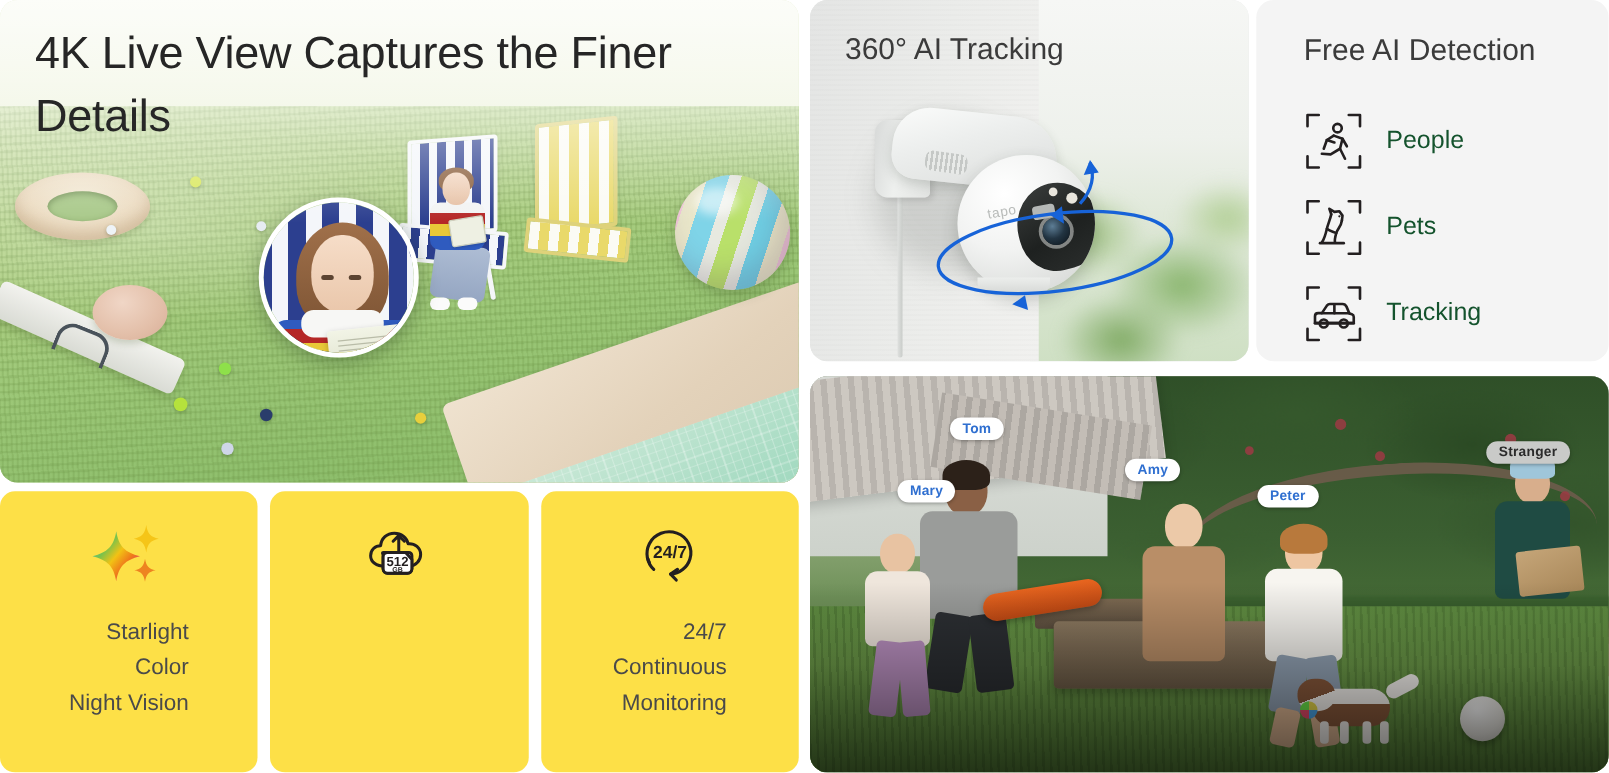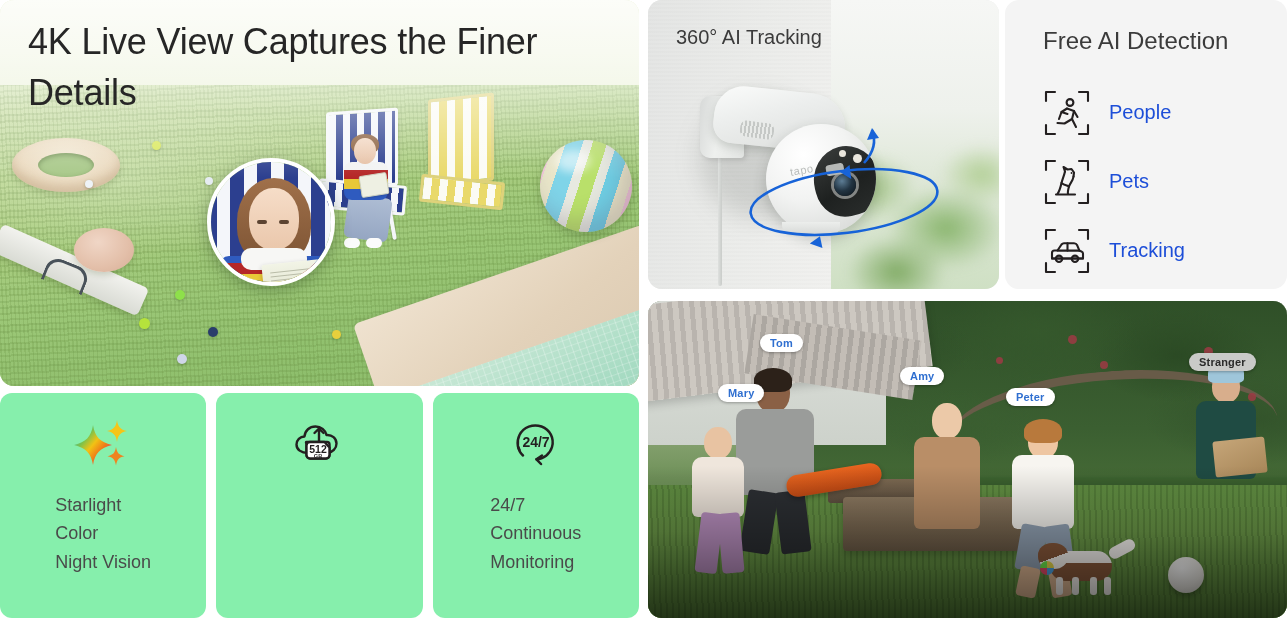--- a/index.html
+++ b/index.html
@@ -246,46 +246,46 @@
     position:absolute; left:24px; top:40px; font-size:11px; color:#b9bcba; letter-spacing:.5px;
     font-family:"Liberation Sans",sans-serif; transform: rotate(-10deg);
   }
   .dome-chip { position:absolute; left:60px; top:40px; width:18px; height:11px; border-radius:3px;
     background:#b5b8b6; transform: rotate(-10deg); }
   .dome-base {
     position:absolute; left:134px; top:222px; width:58px; height:14px; border-radius: 0 0 10px 10px;
     background: linear-gradient(180deg,#eceeec,#d4d6d4);
   }
   .trk-title {
-    position:absolute; left:28px; top:26px; font-size:20px; color:#3b3b3b; font-weight:400;
+    position:absolute; left:28px; top:26px; font-size:24px; color:#3b3b3b; font-weight:400;
   }
 
   
   .detection {
     position:absolute; left:1005px; top:0; width:282px; height:289px;
     border-radius: 14px; background:#f4f4f4;
   }
   .det-title { position:absolute; left:38px; top:27px; font-size:24px; color:#3b3b3b; }
   .det-list { position:absolute; left:38px; top:78px; width:220px; }
   .det-row { display:flex; align-items:center; height:69px; }
   .det-icon { width:48px; height:48px; margin-right:18px; flex:0 0 auto; }
-  .det-label { font-size:20px; color:#1d4ed8; }
+  .det-label { font-size:20px; color:#14532d; }
 
   
   .cards {
     position:absolute; left:0; top:393px; width:639px; height:225px;
     display:flex; gap:10px;
   }
   .card {
-    flex:1; background:#86efac; border-radius:12px;
+    flex:1; background:#fde047; border-radius:12px;
     display:flex; flex-direction:column; align-items:center; padding-top:24px;
   }
   .card-icon { width:62px; height:56px; margin-bottom:18px; }
   .card-label {
-    font-size:18px; line-height:1.58; color:#4a4a4a; text-align:left; padding:0 8px;
+    font-size:18px; line-height:1.58; color:#4a4a4a; text-align:right; padding:0 8px;
     white-space: pre-line;
   }
 
   
   .facial {
     position:absolute; left:648px; top:301px; width:639px; height:317px;
     border-radius:14px; overflow:hidden; background:#4c5c3a;
   }
   .fc-sky { position:absolute; inset:0; background: linear-gradient(180deg,#cfd8cc 0%,#b9c6b0 18%,#8fa879 38%,#6f9159 56%,#6b8f52 100%); }
   .fc-house {

